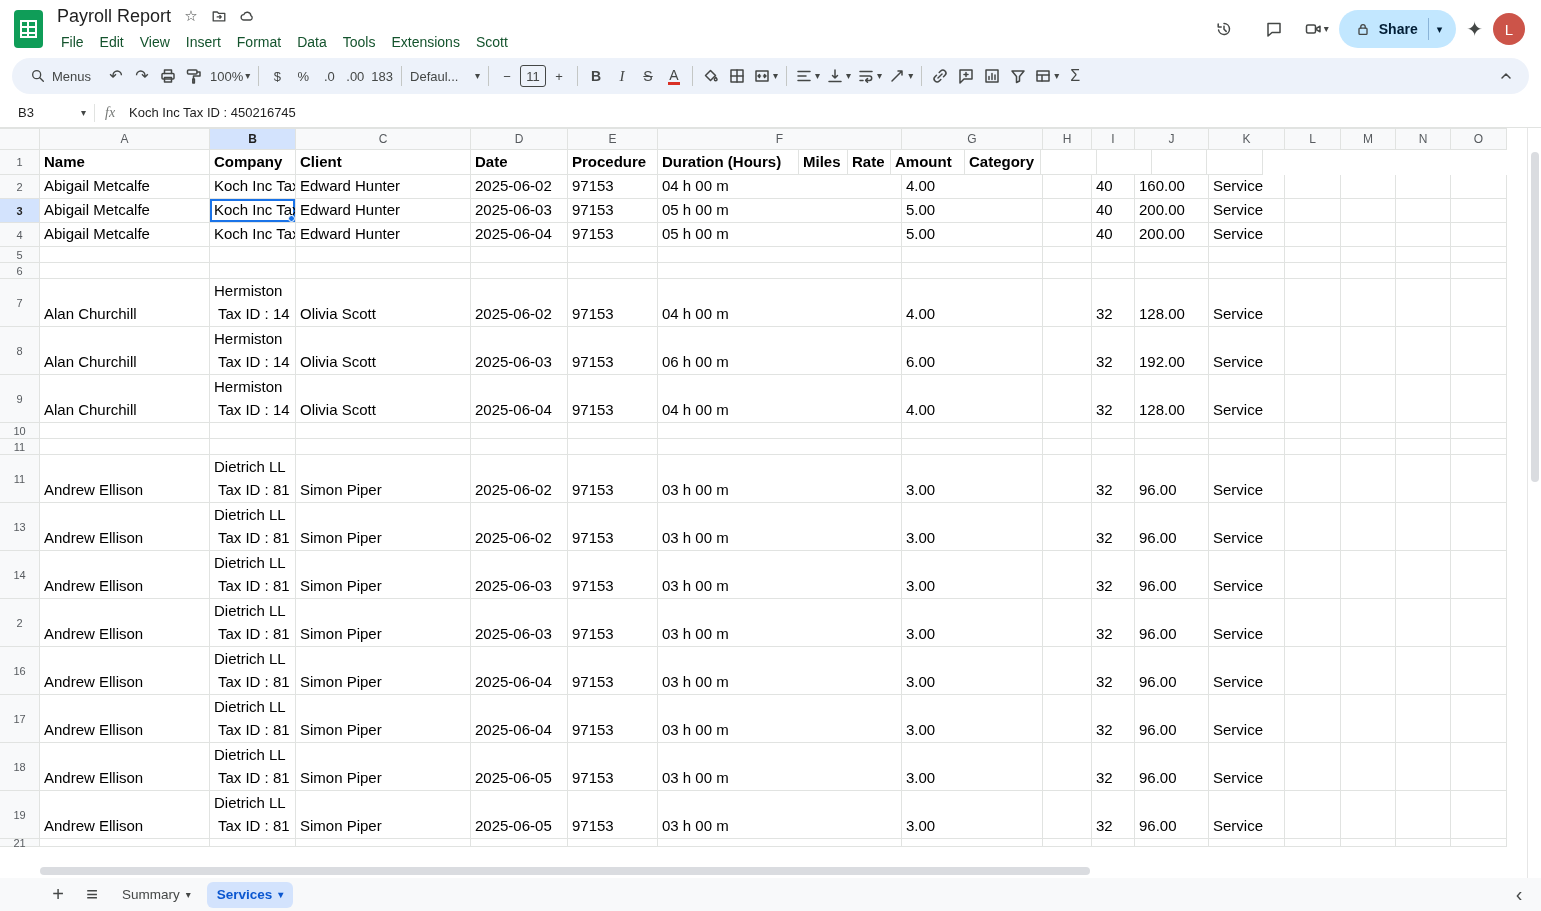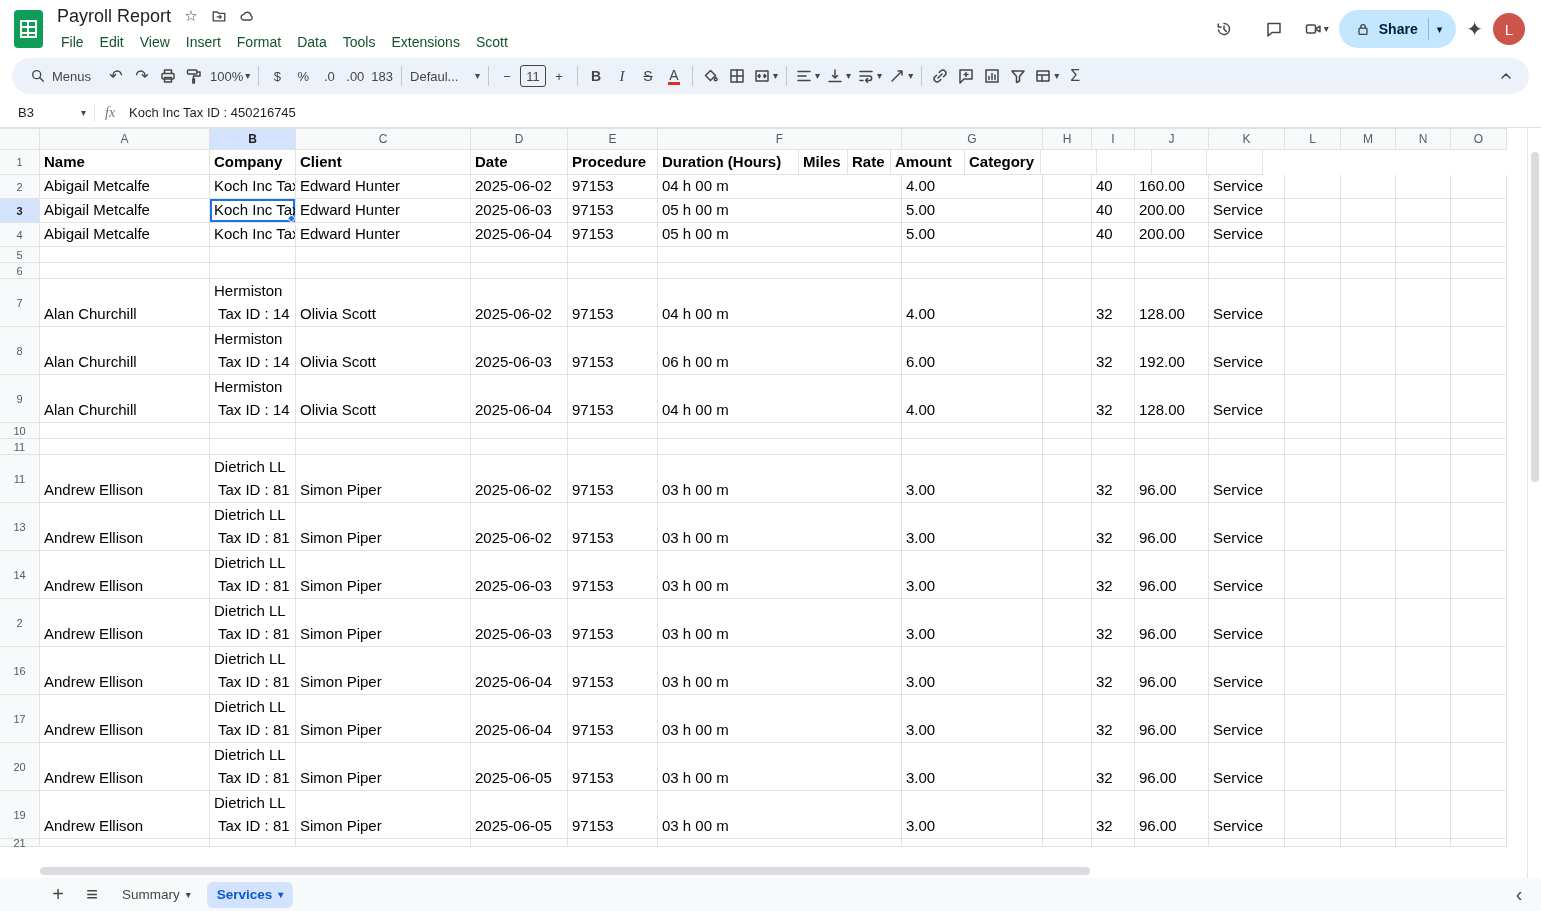--- a/index.html
+++ b/index.html
@@ -662,21 +662,21 @@
       <div class="cell" style="width: 49px;"></div>
       <div class="cell" style="width: 43px;">32</div>
       <div class="cell" style="width: 74px;">96.00</div>
       <div class="cell" style="width: 76px;">Service</div>
       <div class="cell" style="width: 56px;"></div>
       <div class="cell" style="width: 55px;"></div>
       <div class="cell" style="width: 55px;"></div>
       <div class="cell" style="width: 56px;"></div>
     </div>
     <div class="grid-row" style="height: 48px;">
-      <div class="row-header">20</div>
+      <div class="row-header">18</div>
       <div class="cell" style="width: 170px;">Andrew Ellison</div>
       <div class="cell" style="width: 86px;">Dietrich LL
  Tax ID : 81</div>
       <div class="cell" style="width: 175px;">Simon Piper</div>
       <div class="cell" style="width: 97px;">2025-06-05</div>
       <div class="cell" style="width: 90px;">97153</div>
       <div class="cell" style="width: 244px;">03 h 00 m</div>
       <div class="cell" style="width: 141px;">3.00</div>
       <div class="cell" style="width: 49px;"></div>
       <div class="cell" style="width: 43px;">32</div>

